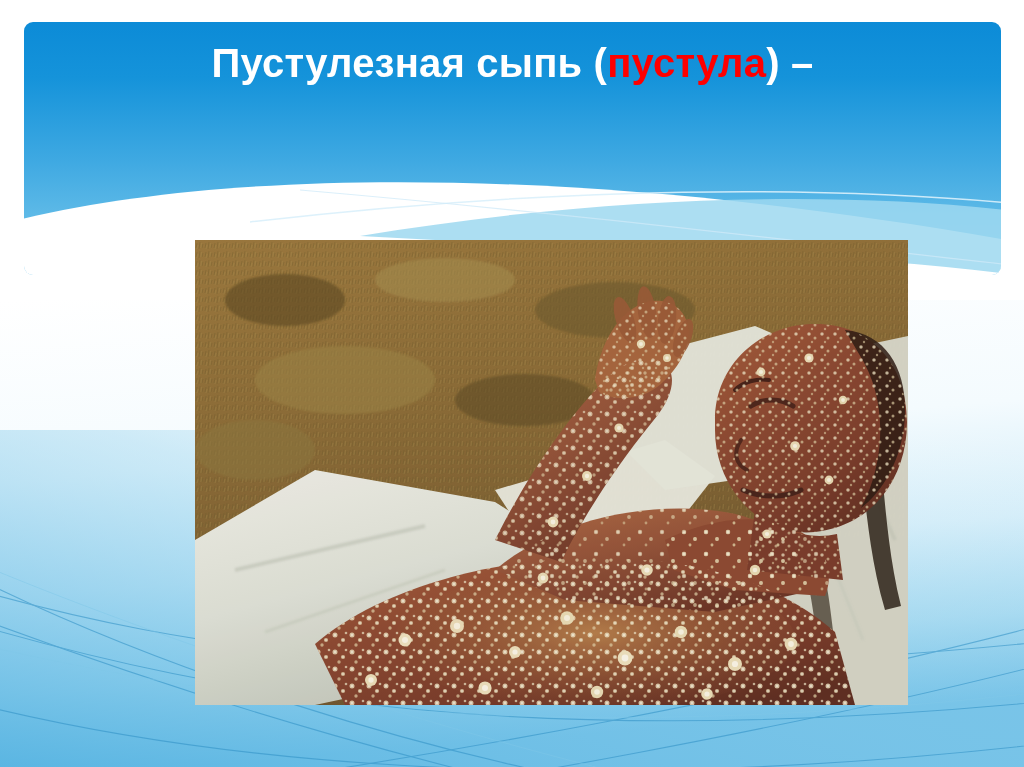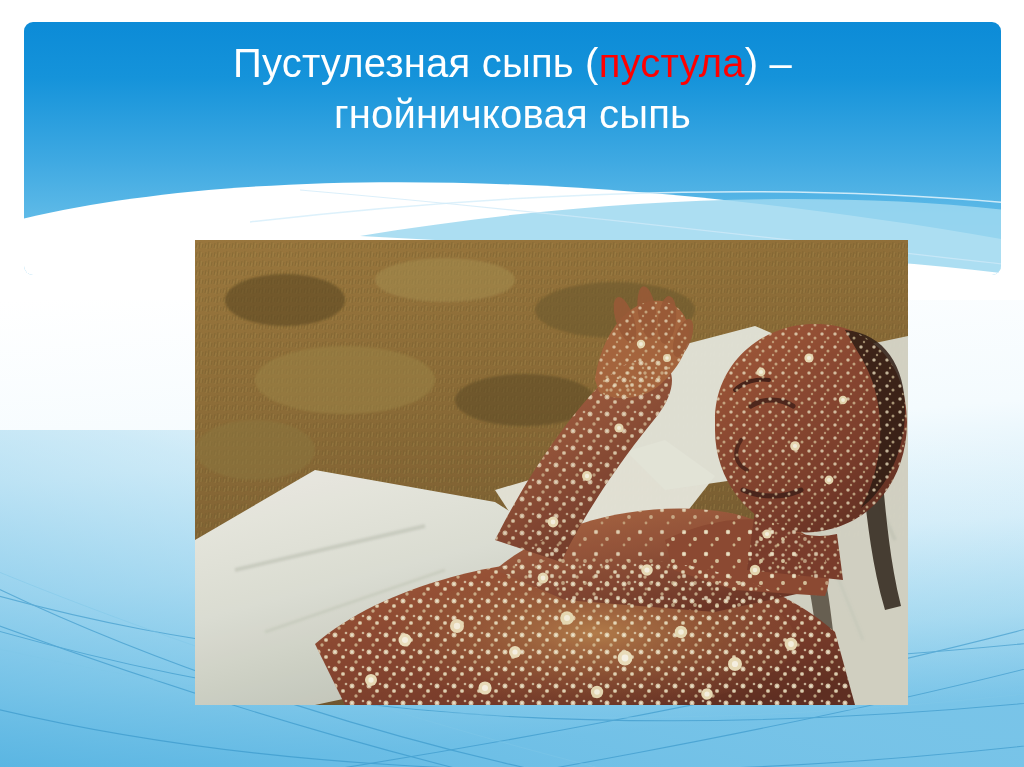--- a/index.html
+++ b/index.html
@@ -51,21 +51,21 @@
     justify-content: flex-start;
     padding-top: 16px;
     box-sizing: border-box;
     z-index: 5;
   }
 
   .title-line {
     color: #ffffff;
     font-size: 40px;
     line-height: 1.28;
-    font-weight: 400;
+    font-weight: 700;
     text-align: center;
     white-space: nowrap;
     letter-spacing: 0.2px;
   }
 
   .title-accent {
     color: #ff0000;
   }
 
   
@@ -159,21 +159,20 @@
 
       <path d="M 360 236 C 600 196, 840 188, 1040 214
                L 1040 278 C 840 250, 600 250, 360 236 Z" fill="#9ed8f0" opacity="0.85"></path>
       <path d="M 250 222 C 560 186, 830 184, 1040 206" fill="none" stroke="#d9f0fb" stroke-width="1.4" opacity="0.9"></path>
       <path d="M 300 190 C 600 216, 850 248, 1040 268" fill="none" stroke="#cfeaf8" stroke-width="1.2" opacity="0.75"></path>
     </g>
   </svg>
 
   <div class="title-block">
     <div class="title-line"><span>Пустулезная сыпь (</span><span class="title-accent">пустула</span><span>) –</span></div>
-    <div class="title-line">гнойничковая сыпь</div>
   </div>
 
   <div class="photo-frame">
     <svg viewBox="0 0 713 465" preserveAspectRatio="none" xmlns="http://www.w3.org/2000/svg">
       <defs>
         <linearGradient id="groundGrad" x1="0" y1="0" x2="0.3" y2="1">
           <stop offset="0%" stop-color="#9d7a3f"></stop>
           <stop offset="45%" stop-color="#8b6c38"></stop>
           <stop offset="100%" stop-color="#6f5630"></stop>
         </linearGradient>

